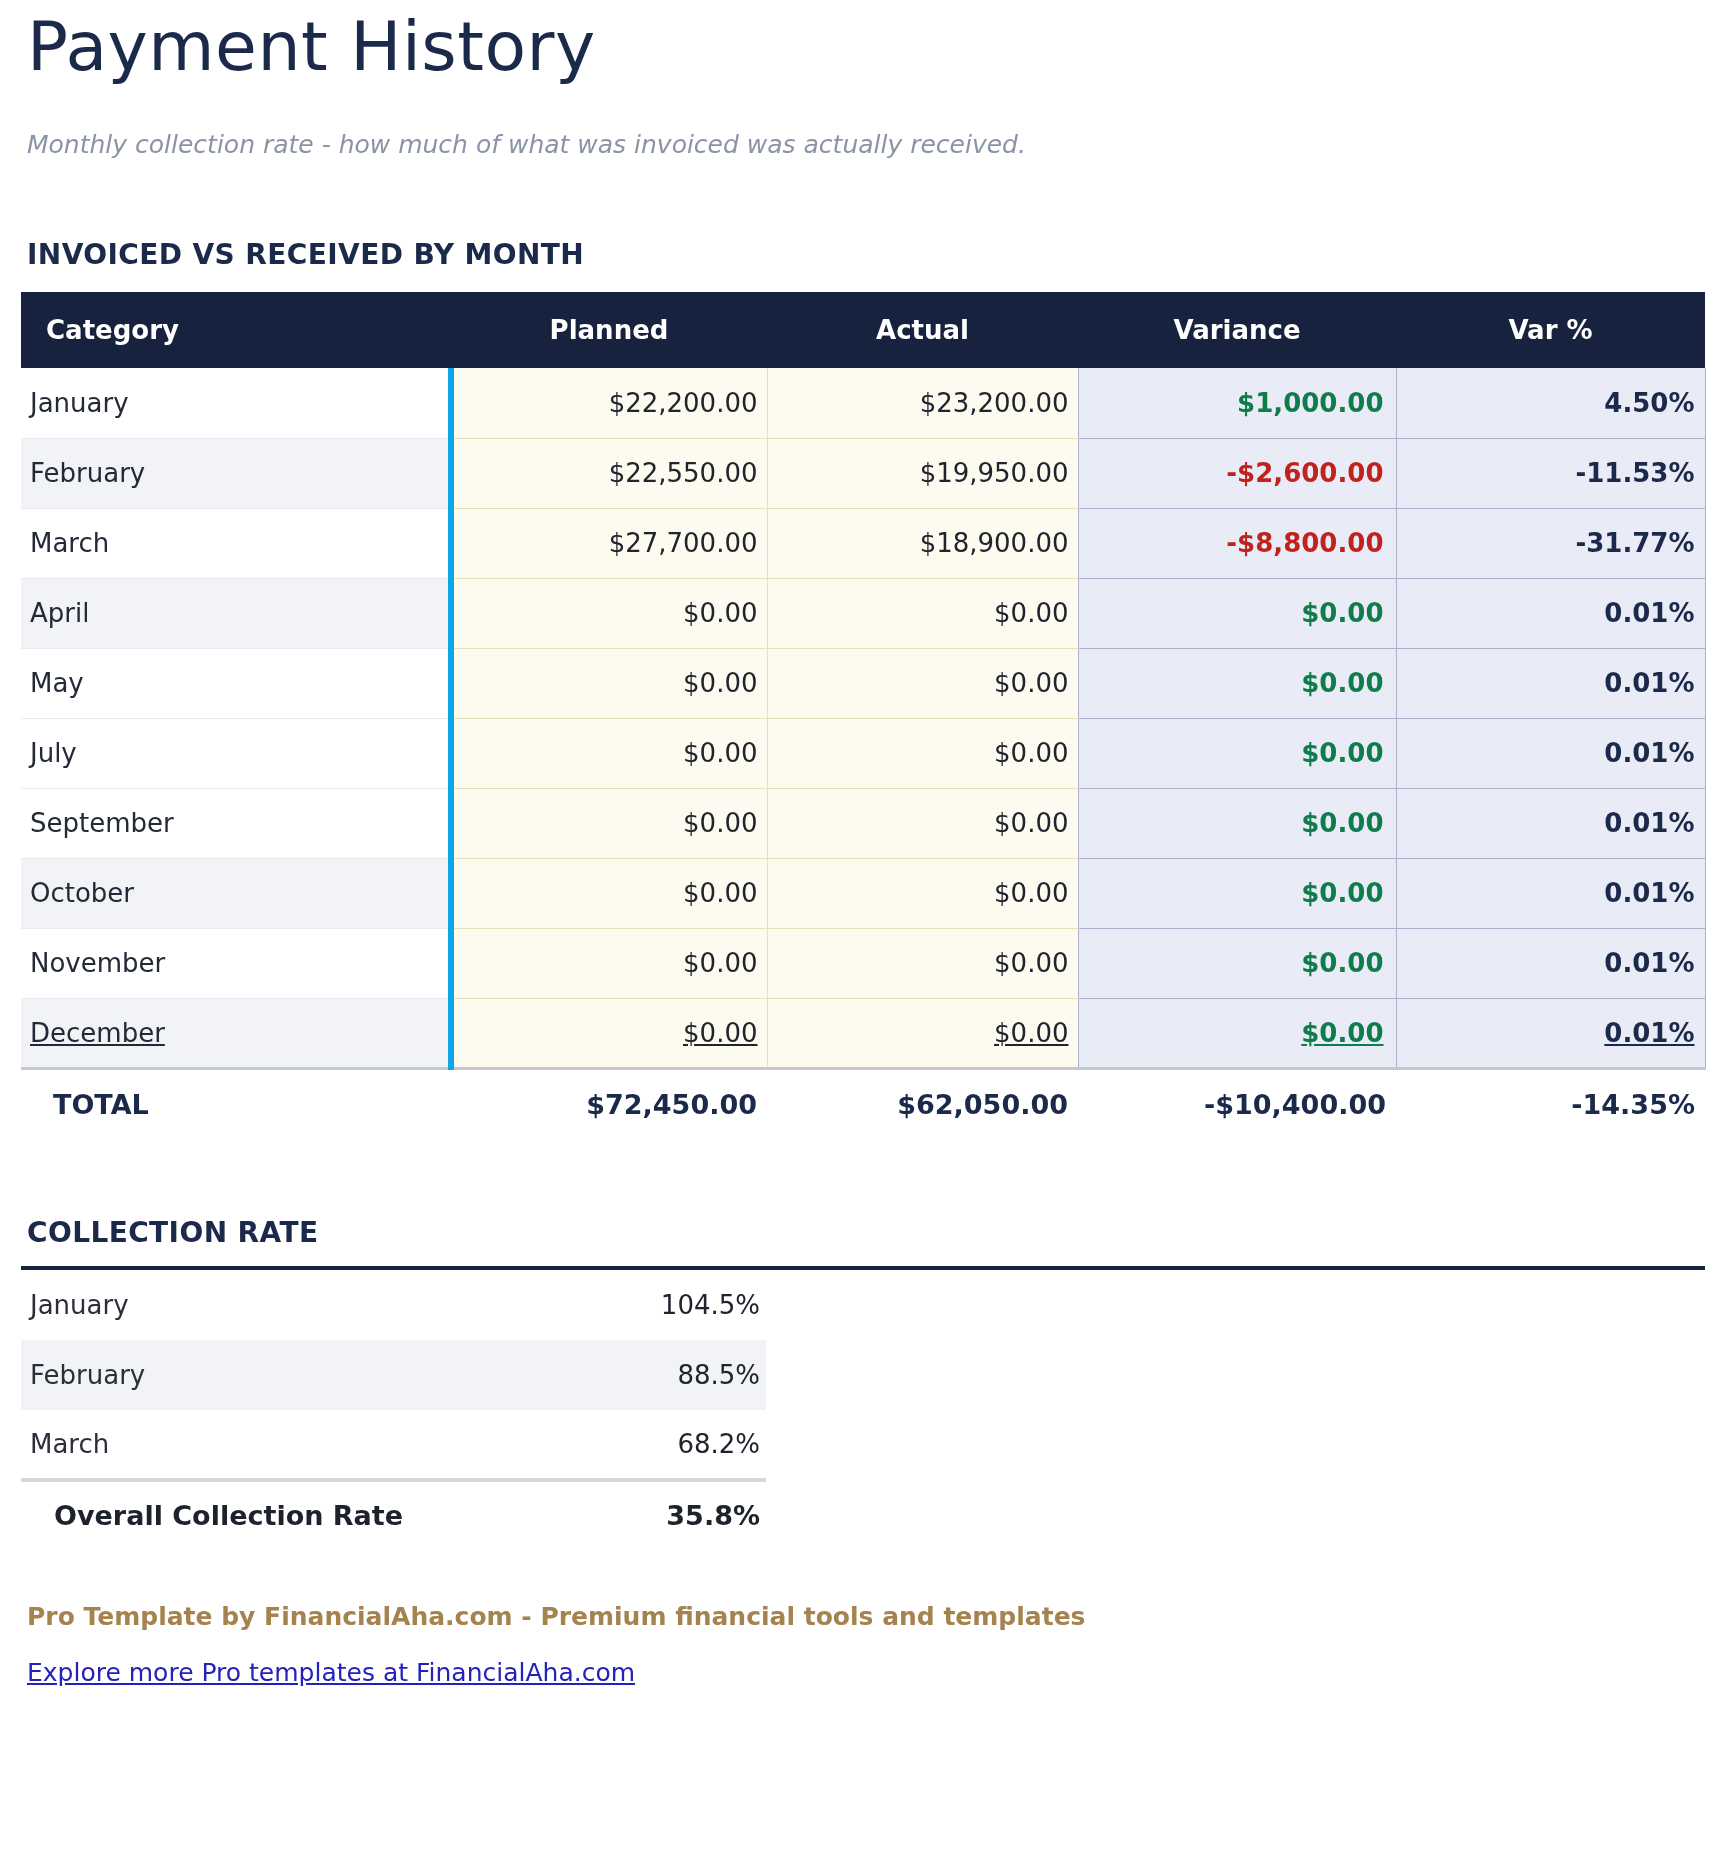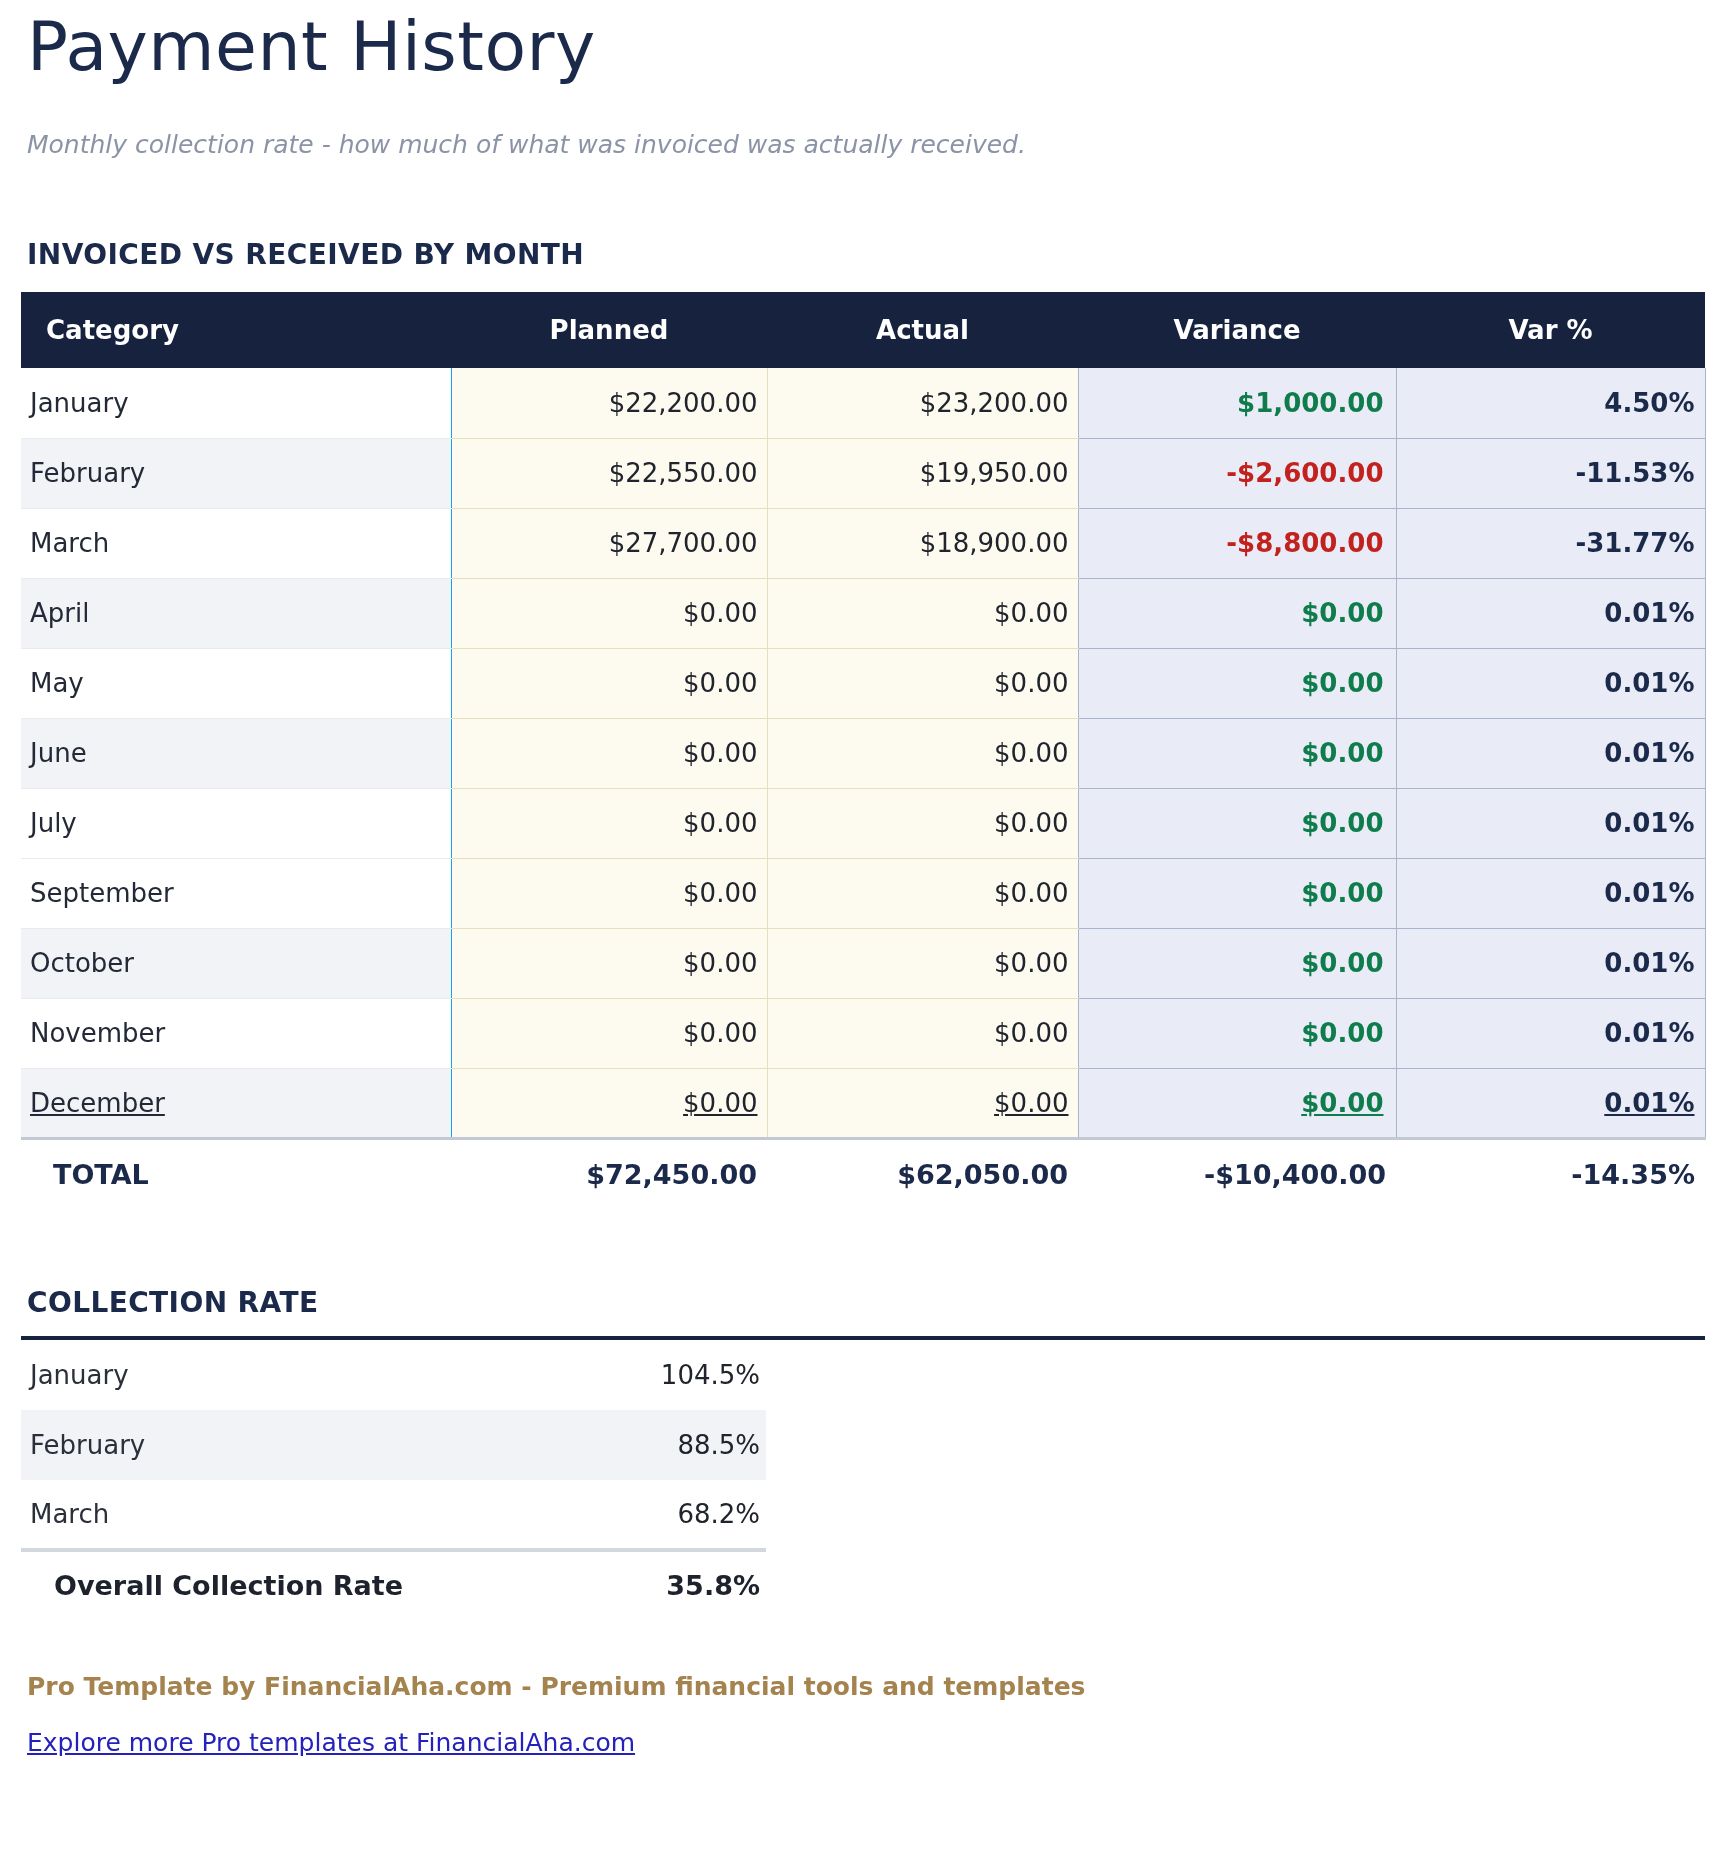--- a/index.html
+++ b/index.html
@@ -23,21 +23,21 @@
   .invoiced thead th { background: #17233e; color: #ffffff; font-size: 26px;
     font-weight: bold; height: 76px; text-align: center; }
   .invoiced thead th.h-category { text-align: left; padding-left: 25px; }
 
   .invoiced tbody td { height: 70px; font-size: 26px; vertical-align: middle; }
   .invoiced tbody tr.alt td.td-category { background: #f1f3f7; }
   .td-category { color: #232936; text-align: left; padding-left: 9px;
     border-bottom: 1px solid #e8eaee; }
   .td-cream { background: #fdfaef; text-align: right; padding-right: 9px;
     color: #20242c; border-bottom: 1px solid #e6dfbc; }
-  .td-planned { border-left: 1px solid #0ea5e9; border-right: 1px solid #e6dfbc; }
+  .td-planned { border-left: 6px solid #0ea5e9; border-right: 1px solid #e6dfbc; }
   .td-blue { background: #e9ecf6; text-align: right; padding-right: 12px;
     font-weight: bold; border-bottom: 1px solid #a9b3cb; }
   .td-variance { border-left: 1px solid #a9b3cb; border-right: 1px solid #a9b3cb; }
   .td-varpct { border-right: 1px solid #a9b3cb; color: #1b2a4a; padding-right: 10px; }
   .td-blue.pos { color: #0f7c4b; }
   .td-blue.neg { color: #c2221e; }
   .invoiced tbody tr.last td { border-bottom: 3px solid #c3c8d2; text-decoration: underline; }
 
   .invoiced tr.total td { height: 72px; font-size: 27px; font-weight: bold;
     color: #1b2a4a; background: #ffffff; border: none; }
@@ -118,27 +118,20 @@
         <td class="td-blue td-variance pos">$0.00</td>
         <td class="td-blue td-varpct">0.01%</td>
       </tr>
       <tr class="">
         <td class="td-category">May</td>
         <td class="td-cream td-planned">$0.00</td>
         <td class="td-cream">$0.00</td>
         <td class="td-blue td-variance pos">$0.00</td>
         <td class="td-blue td-varpct">0.01%</td>
       </tr>
-      <tr class="alt ">
-        <td class="td-category">June</td>
-        <td class="td-cream td-planned">$0.00</td>
-        <td class="td-cream">$0.00</td>
-        <td class="td-blue td-variance pos">$0.00</td>
-        <td class="td-blue td-varpct">0.01%</td>
-      </tr>
       <tr class="">
         <td class="td-category">July</td>
         <td class="td-cream td-planned">$0.00</td>
         <td class="td-cream">$0.00</td>
         <td class="td-blue td-variance pos">$0.00</td>
         <td class="td-blue td-varpct">0.01%</td>
       </tr>
       <tr class="">
         <td class="td-category">September</td>
         <td class="td-cream td-planned">$0.00</td>

